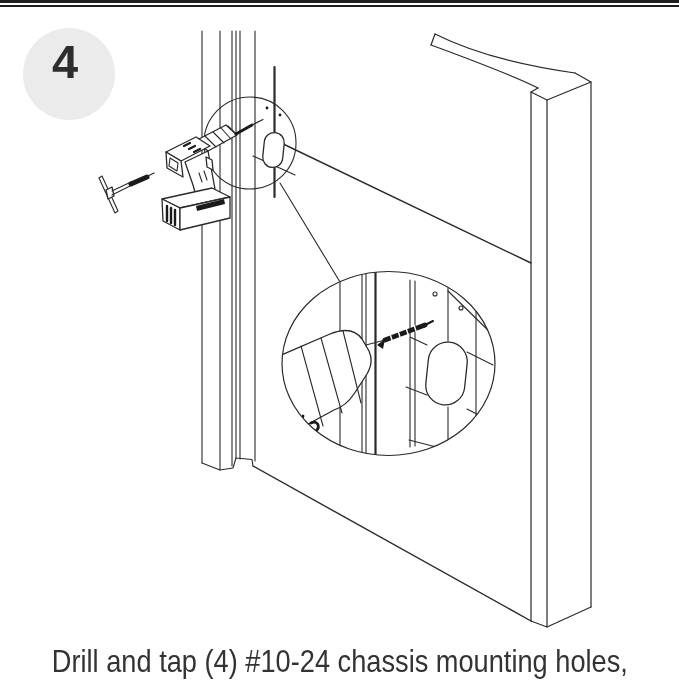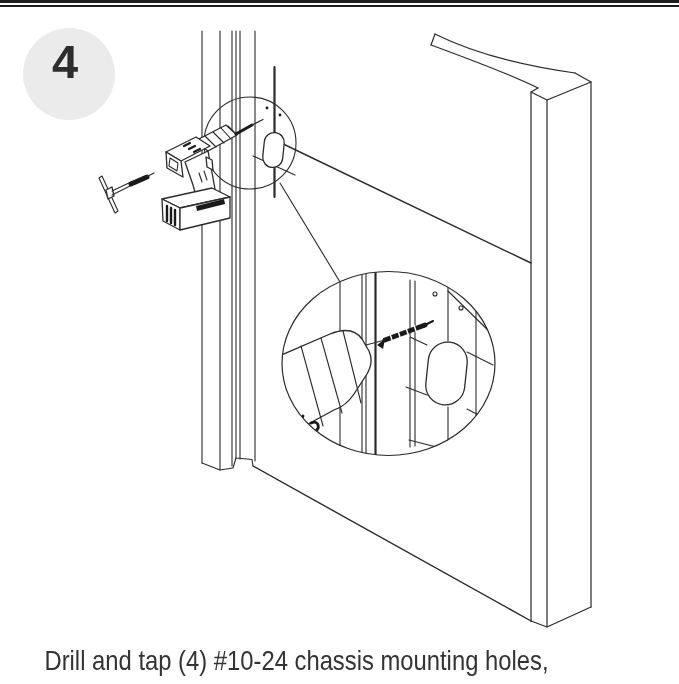--- a/index.html
+++ b/index.html
@@ -22,22 +22,22 @@
   .badge .num{position:absolute;left:0;top:10px;width:84px;text-align:center;
               font-size:47px;font-weight:bold;color:var(--num);line-height:1;}
   svg.fig{position:absolute;left:0;top:0;}
   .ln{fill:none;stroke:var(--line);stroke-width:1.2;stroke-linecap:round;stroke-linejoin:round;}
   .thin{stroke-width:1.1;}
   .med{stroke-width:1.4;}
   .thick{stroke-width:2.2;}
   .wf{fill:#fff;stroke:var(--line);stroke-width:1.3;stroke-linejoin:round;stroke-linecap:round;}
   .bk{fill:var(--ink);stroke:none;}
   .bkln{fill:none;stroke:var(--ink);stroke-linecap:round;}
-  .caption{position:absolute;left:0;top:641px;width:679px;text-align:left;
-           color:var(--text);font-size:28px;line-height:40px;white-space:nowrap;}
+  .caption{position:absolute;left:0;top:641px;width:679px;text-align:right;
+           color:var(--text);font-size:32px;line-height:40px;white-space:nowrap;}
   .caption span{display:inline-block;transform:scaleX(0.85);transform-origin:center;}
 </style>
 </head>
 <body>
 
 <div class="stage">
 
   <div class="toprule"></div>
 
   <div class="badge">

